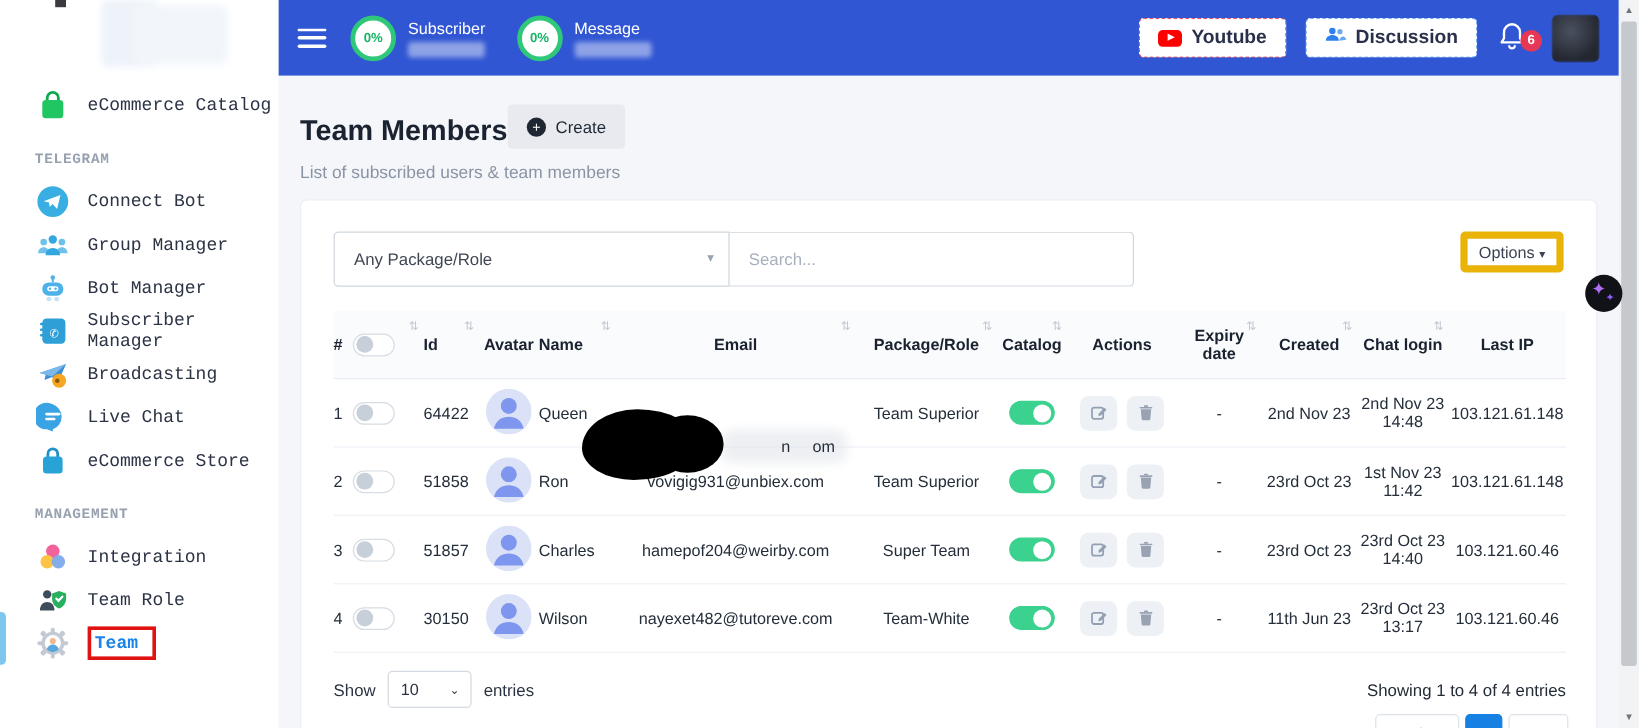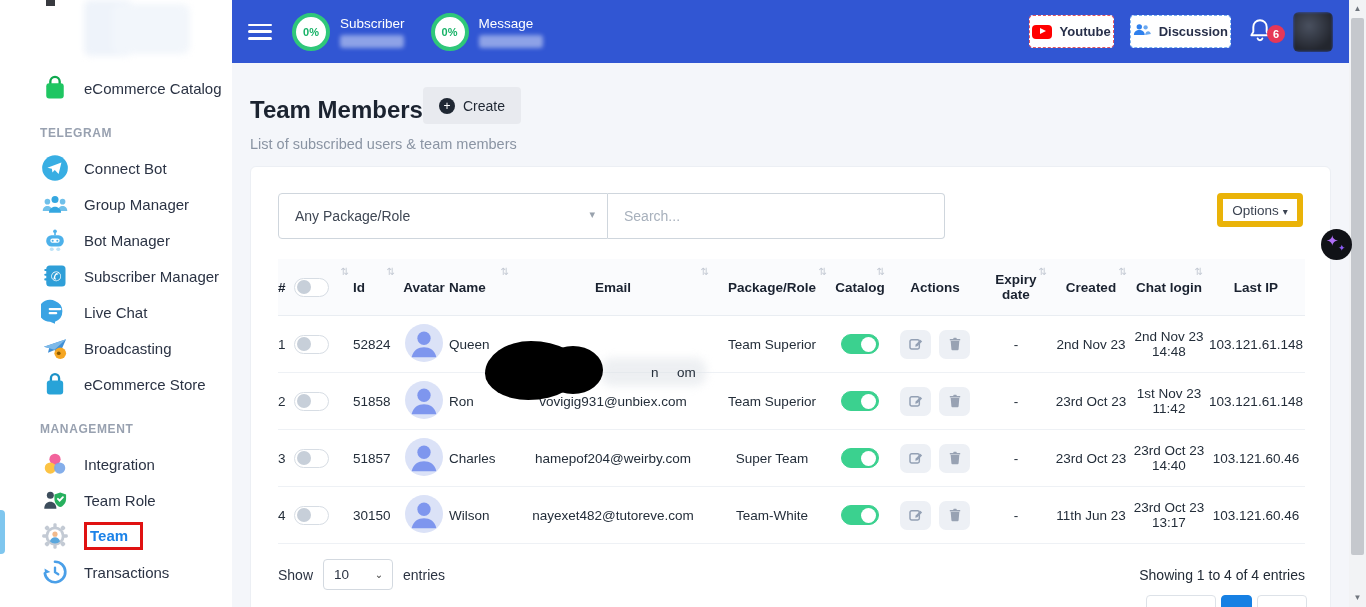--- a/index.html
+++ b/index.html
@@ -6,40 +6,40 @@
   html,body { width:1366px; height:607px; overflow:hidden; background:#fff;
     font-family:"Liberation Sans", sans-serif; }
   .stage { position:relative; width:1366px; height:607px; overflow:hidden; }
 
   
   .sidebar { position:absolute; left:0; top:0; width:232px; height:607px; background:#fff; z-index:4; }
   .logo-blur { position:absolute; left:84px; top:0; width:108px; height:56px; filter:blur(3px); }
   .logo-blur .b1 { position:absolute; left:0; top:0; width:48px; height:56px; background:#eef3fa; border-radius:6px; }
   .logo-blur .b2 { position:absolute; left:28px; top:4px; width:78px; height:50px; background:#f2f6fb; border-radius:8px; }
   .speck { position:absolute; left:46px; top:0; width:9px; height:6px; background:#15181d; opacity:.85; }
-  .snav { padding-left:40px; padding-top:70px; }
+  .snav { padding-left:29px; padding-top:70px;font-family:Liberation Mono, monospace; }
   .nav-item { display:flex; align-items:center; gap:14px; height:36px; cursor:pointer; position:relative; }
   .nav-item .lbl { font-size:15px; color:#2b3344; }
   .sect { font-size:12px; color:#98a1b0; letter-spacing:.6px; margin:20px 0 10px 0; font-weight:bold; }
   .ni { width:30px; height:30px; flex:0 0 30px; display:flex; align-items:center; justify-content:center; }
   .ni svg { width:28px; height:28px; }
   .active-bar { position:absolute; left:0; top:510px; width:5px; height:44px; background:#7fc6ee; border-radius:0 4px 4px 0; }
   .team-box { border:3px solid #e01212; padding:2px 12px 2px 3px; display:inline-block; }
   .team-box .lbl { color:#1b82e8; font-weight:bold; }
 
   
   .topbar { position:absolute; left:232px; top:0; width:1117px; height:63px; background:#3156d3; display:flex; align-items:center; padding:0 16px; z-index:3; }
   .burger { width:24px; height:16px; display:flex; flex-direction:column; justify-content:space-between; cursor:pointer; margin-right:20px; }
   .burger div { height:2.5px; background:#fff; border-radius:2px; }
   .stat { display:flex; align-items:center; gap:10px; margin-right:26px; }
   .stat .ring { width:38px; height:38px; border-radius:50%; background:#fff; border:4px solid #2fc77a; color:#18b368; font-size:11px; font-weight:bold; display:flex; align-items:center; justify-content:center; }
   .stat .nm { color:#ffffff; font-size:13.5px; font-weight:normal; }
   .stat .blurval { width:64px; height:13px; margin-top:4px; background:rgba(255,255,255,.45); border-radius:3px; filter:blur(2px); }
   .top-right { margin-left:auto; display:flex; align-items:center; gap:16px; }
-  .pill-btn { height:33px; background:#fff; border-radius:4px; display:flex; align-items:center; gap:8px; padding:0 2px; font-size:13px; color:#28304a; font-weight:bold; cursor:pointer; }
+  .pill-btn { height:33px; background:#fff; border-radius:4px; display:flex; align-items:center; gap:8px; padding:0 15px; font-size:16px; color:#28304a; font-weight:bold; cursor:pointer; }
   .pill-btn.yt { border:1.6px dashed #e25563; }
   .pill-btn.disc { border:1.6px dashed #7cb2f0; }
   .yt-ic { width:20px; height:14px; background:#ff0000; border-radius:4px; position:relative; }
   .yt-ic::after { content:''; position:absolute; left:8px; top:3.5px; border-left:6px solid #fff; border-top:3.5px solid transparent; border-bottom:3.5px solid transparent; }
   .bell-wrap { position:relative; width:30px; height:30px; cursor:pointer; }
   .badge { position:absolute; right:-8px; top:8px; width:18px; height:18px; border-radius:50%; background:#e63757; color:#fff; font-size:11px; display:flex; align-items:center; justify-content:center; font-weight:bold; }
   .avatar-top { width:40px; height:40px; border-radius:6px; overflow:hidden; cursor:pointer; }
   .avatar-top div { width:100%; height:100%; background:radial-gradient(circle at 40% 35%, #4a5160, #23262e 70%); filter:blur(1.5px); }
 
   
@@ -188,36 +188,36 @@
               <rect x="2.8" y="14" width="3" height="1.8" rx=".9" fill="#2f9fd8"></rect>
               <rect x="4.5" y="3" width="16.5" height="18" rx="3" fill="#2f9fd8"></rect>
               <text x="13" y="16.5" font-size="11" fill="#fff" text-anchor="middle">✆</text>
             </svg>
         </span>
         <span class="lbl">Subscriber Manager</span>
       </div>
       <div class="nav-item">
         <span class="ni">
           <svg viewBox="0 0 24 24">
-              <path d="M12 2.5a9.5 9.5 0 1 0-4.2 17.9L12 22v-1.6A9.5 9.5 0 0 0 12 2.5z" fill="#3aa3e3"></path>
-              <path d="M7.5 9.5h9M7.5 13h5.5" stroke="#fff" stroke-width="1.9" stroke-linecap="round"></path>
-            </svg>
-        </span>
-        <span class="lbl">Live Chat</span>
-      </div>
-      <div class="nav-item">
-        <span class="ni">
-          <svg viewBox="0 0 24 24">
               <path d="M2.5 11l19-6.5L15 19l-3.4-5.2L6 16l1-4z" fill="#3f8fd6"></path>
               <path d="M2.5 11l19-6.5-10 9z" fill="#7db9e8"></path>
               <circle cx="16.5" cy="16.5" r="5" fill="#f5a623"></circle>
               <circle cx="15.2" cy="16.5" r="1.6" fill="#8a5a00"></circle>
             </svg>
         </span>
         <span class="lbl">Broadcasting</span>
+      </div>
+      <div class="nav-item">
+        <span class="ni">
+          <svg viewBox="0 0 24 24">
+              <path d="M12 2.5a9.5 9.5 0 1 0-4.2 17.9L12 22v-1.6A9.5 9.5 0 0 0 12 2.5z" fill="#3aa3e3"></path>
+              <path d="M7.5 9.5h9M7.5 13h5.5" stroke="#fff" stroke-width="1.9" stroke-linecap="round"></path>
+            </svg>
+        </span>
+        <span class="lbl">Live Chat</span>
       </div>
       <div class="nav-item">
         <span class="ni">
           <svg viewBox="0 0 24 24">
               <path d="M8.5 9.5V7a3.5 3.5 0 0 1 7 0v2.5" stroke="#1d92c8" stroke-width="2" fill="none"></path>
               <rect x="5" y="9" width="14" height="12" rx="2.5" fill="#28a3d8"></rect>
             </svg>
         </span>
         <span class="lbl">eCommerce Store</span>
       </div>
@@ -261,30 +261,20 @@
               </g>
               <circle cx="12" cy="12" r="5.8" fill="#fff"></circle>
               <circle cx="12" cy="10.4" r="2.2" fill="#f0b98c"></circle>
               <path d="M7.6 16.4c.9-2.3 2.5-3.4 4.4-3.4s3.5 1.1 4.4 3.4a5.8 5.8 0 0 1-8.8 0z" fill="#5aa7dd"></path>
             </svg>
         </span>
         <span class="team-box">
           <span class="lbl">Team</span>
         </span>
       </div>
-      <div class="nav-item">
-        <span class="ni">
-          <svg viewBox="0 0 24 24">
-              <path d="M12 3.2a8.8 8.8 0 1 1-8.7 10" stroke="#4a9fe8" stroke-width="2.3" fill="none" stroke-linecap="round"></path>
-              <path d="M3 9l.5 4.5L8 12" fill="#4a9fe8"></path>
-              <path d="M12 8.2v4l2.8 1.8" stroke="#4a9fe8" stroke-width="2" fill="none" stroke-linecap="round"></path>
-            </svg>
-        </span>
-        <span class="lbl">Transactions</span>
-      </div>
     </div>
   </div>
 
   <div class="topbar">
     <div class="burger">
         <div></div>
         <div></div>
         <div></div>
       </div>
 
@@ -401,21 +391,21 @@
             <div class="th c-ip">
                 <span>Last IP</span>
               </div>
           </div>
 
           <div class="tr">
             <div class="c-sel">
                 <span>1</span>
                 <span class="tgl off"></span>
               </div>
-            <div class="c-id">52824</div>
+            <div class="c-id">64422</div>
             <div class="c-avatar">
                 <span class="row-avatar"><svg viewBox="0 0 40 40">
                     <circle cx="20" cy="20" r="20" fill="#dbe2f7"></circle>
                     <circle cx="20" cy="15" r="7" fill="#7e96ee"></circle>
                     <path d="M7 35c1.5-7.5 7-10.5 13-10.5s11.5 3 13 10.5z" fill="#7e96ee"></path>
                   </svg></span>
               </div>
             <div class="c-name">Queen</div>
             <div class="c-email">
               <span class="smear"></span>

